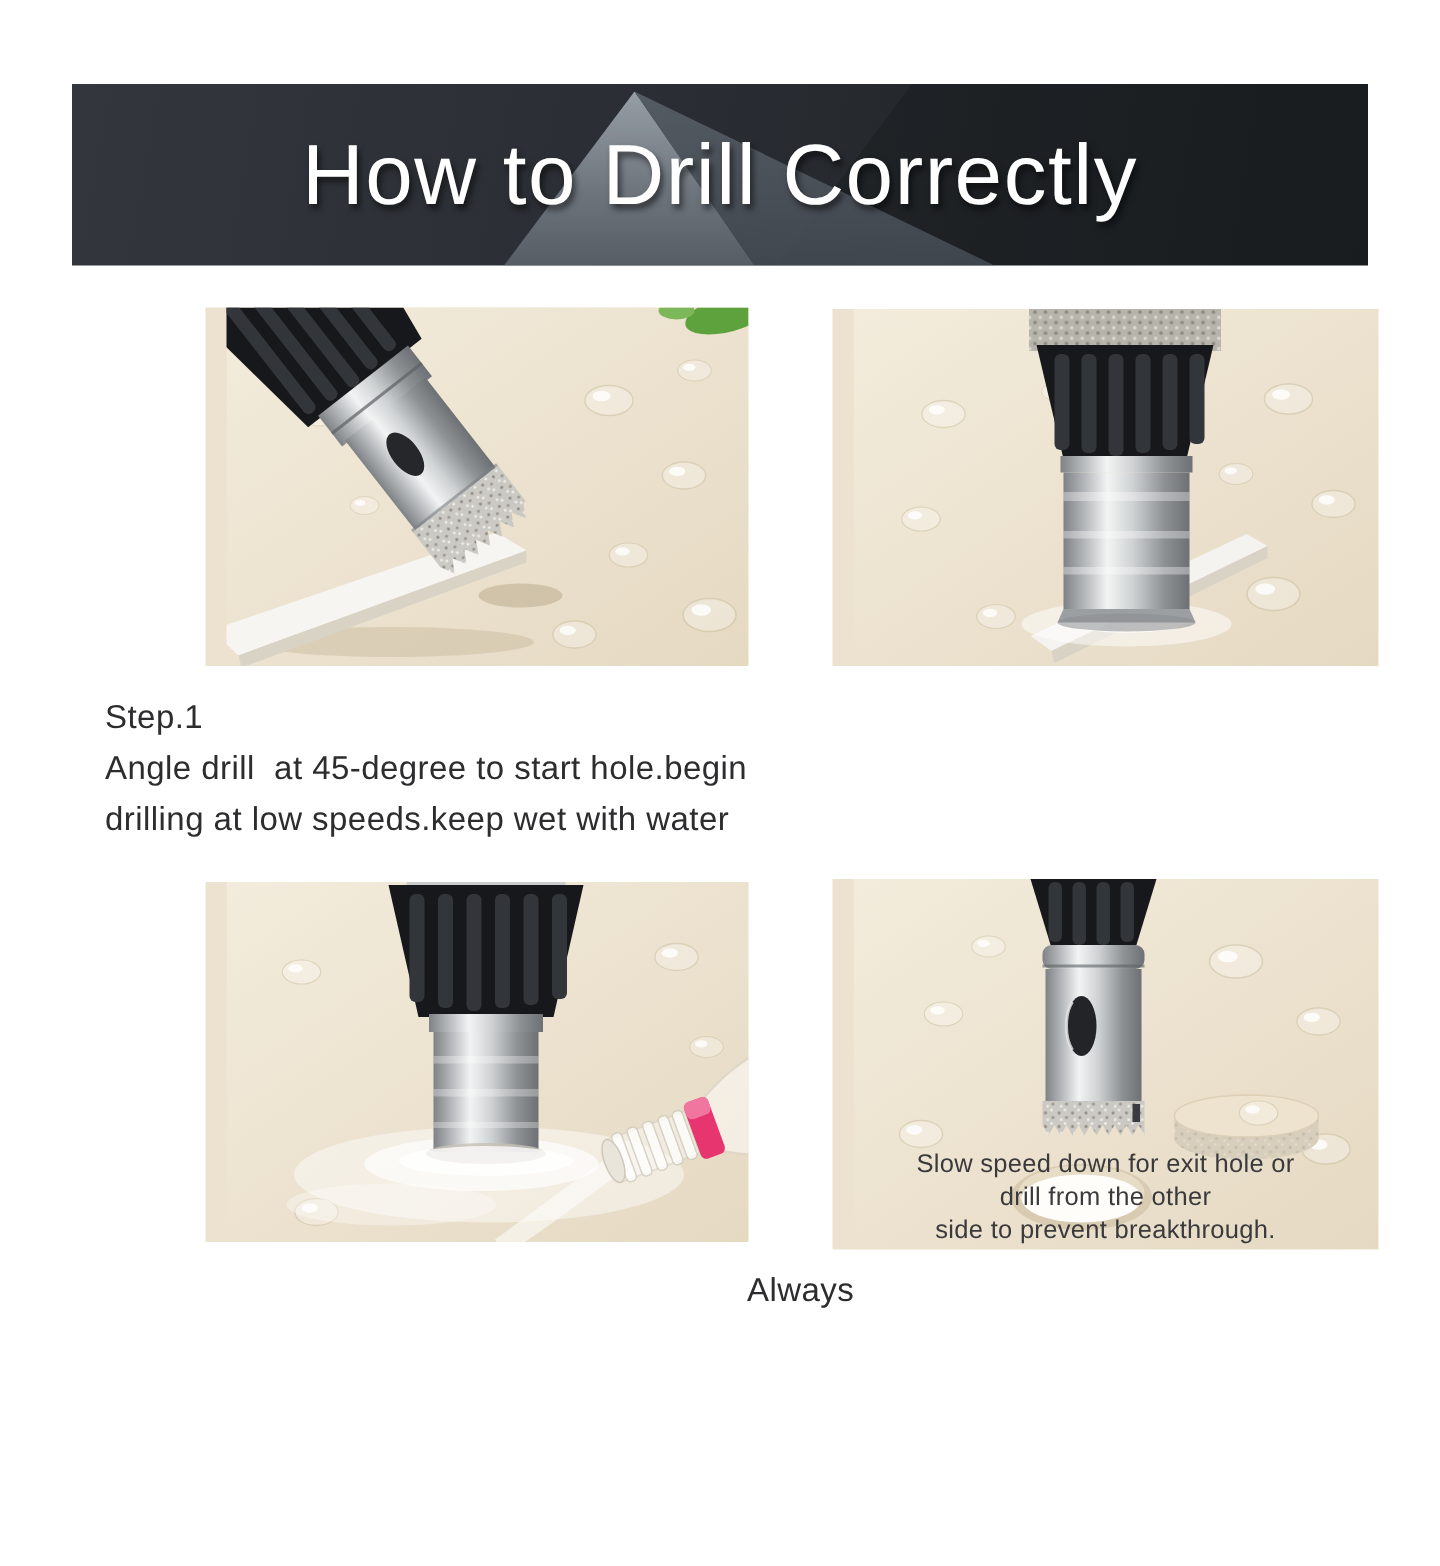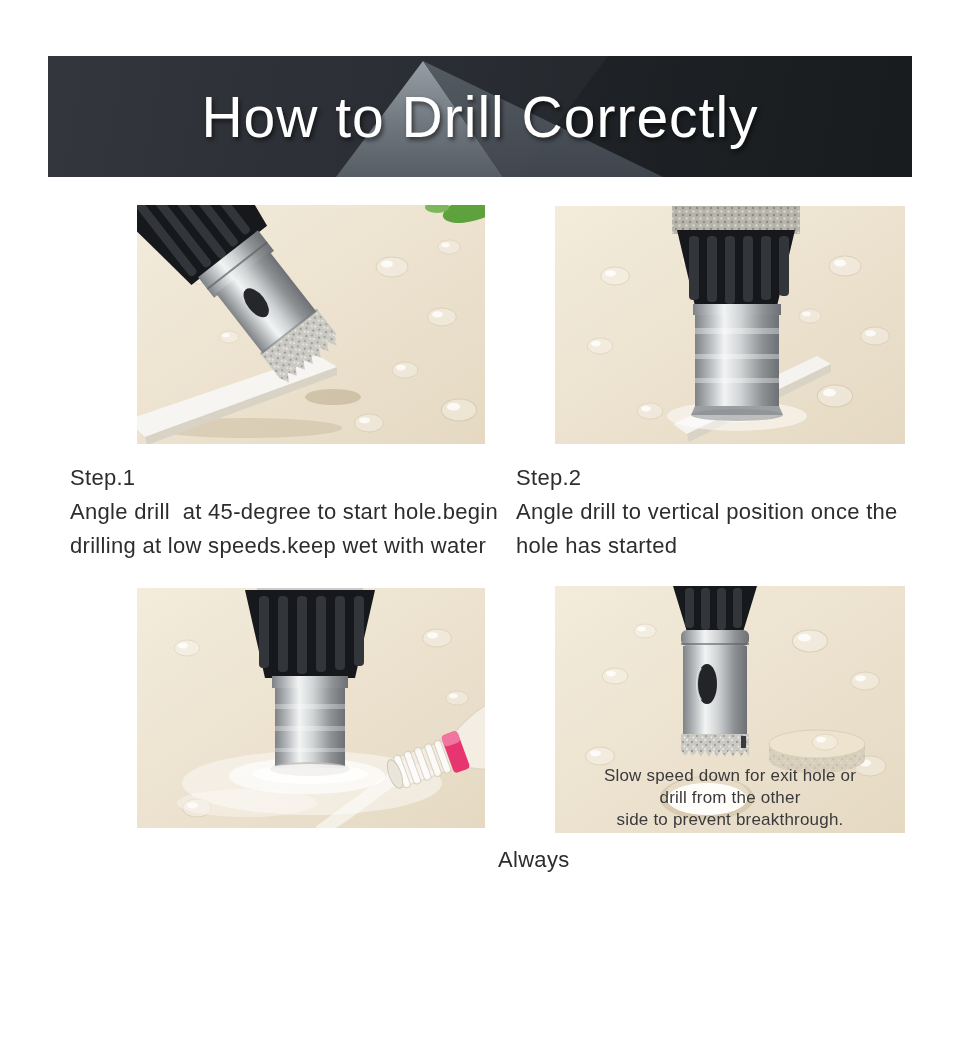--- a/index.html
+++ b/index.html
@@ -29,21 +29,21 @@
     background:linear-gradient(180deg,#5d646c 0%,#464c54 100%);
     opacity:.85;
   }
   .banner h1{
     position:absolute;inset:0;margin:16px;
     display:flex;align-items:center;justify-content:center;
     font-size:57px;font-weight:400;letter-spacing:1px;color:#ffffff;
     text-shadow:2px 3px 4px rgba(0,0,0,0.55);
   }
   
-  .photo{position:absolute;overflow:hidden;background:#ece2cf;}
+  .photo{position:absolute;overflow:hidden;background:#ece2cf;padding-left:14px;}
   .photo svg{display:block;width:100%;height:100%;}
   .photo-1{left:97px;top:189px;width:348px;height:239px;}
   .photo-2{left:515px;top:190px;width:350px;height:238px;}
   .photo-3{left:97px;top:572px;width:348px;height:240px;}
   .photo-4{left:515px;top:570px;width:350px;height:247px;}
   .photo4-overlay{
     position:absolute;left:0;right:0;bottom:2px;
     text-align:center;font-size:17px;line-height:22px;color:#3a3a3c;
     white-space:pre-line;letter-spacing:.2px;
   }
@@ -290,24 +290,19 @@
 drill from the other
 side to prevent breakthrough.</div>
   </figure>
 
   <div class="caption cap-1">
     <div class="label">Step.1</div>
     <div class="desc">Angle drill  at 45-degree to start hole.begin
 drilling at low speeds.keep wet with water</div>
   </div>
 
-  <div class="caption cap-2">
-    <div class="label">Step.2</div>
-    <div class="desc">Angle drill to vertical position once the
-hole has started</div>
-  </div>
 
 
   <div class="caption cap-4">
     <div class="label">Always</div>
   </div>
 
 </div>
 
 </body></html>

